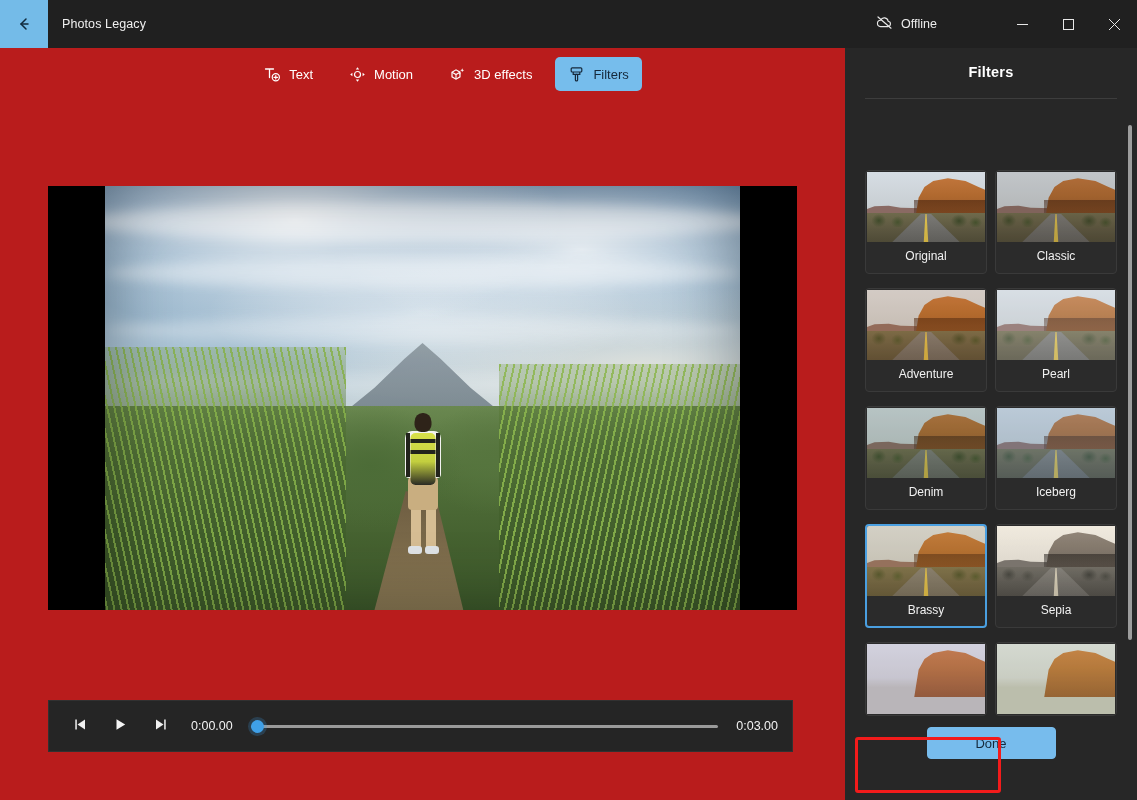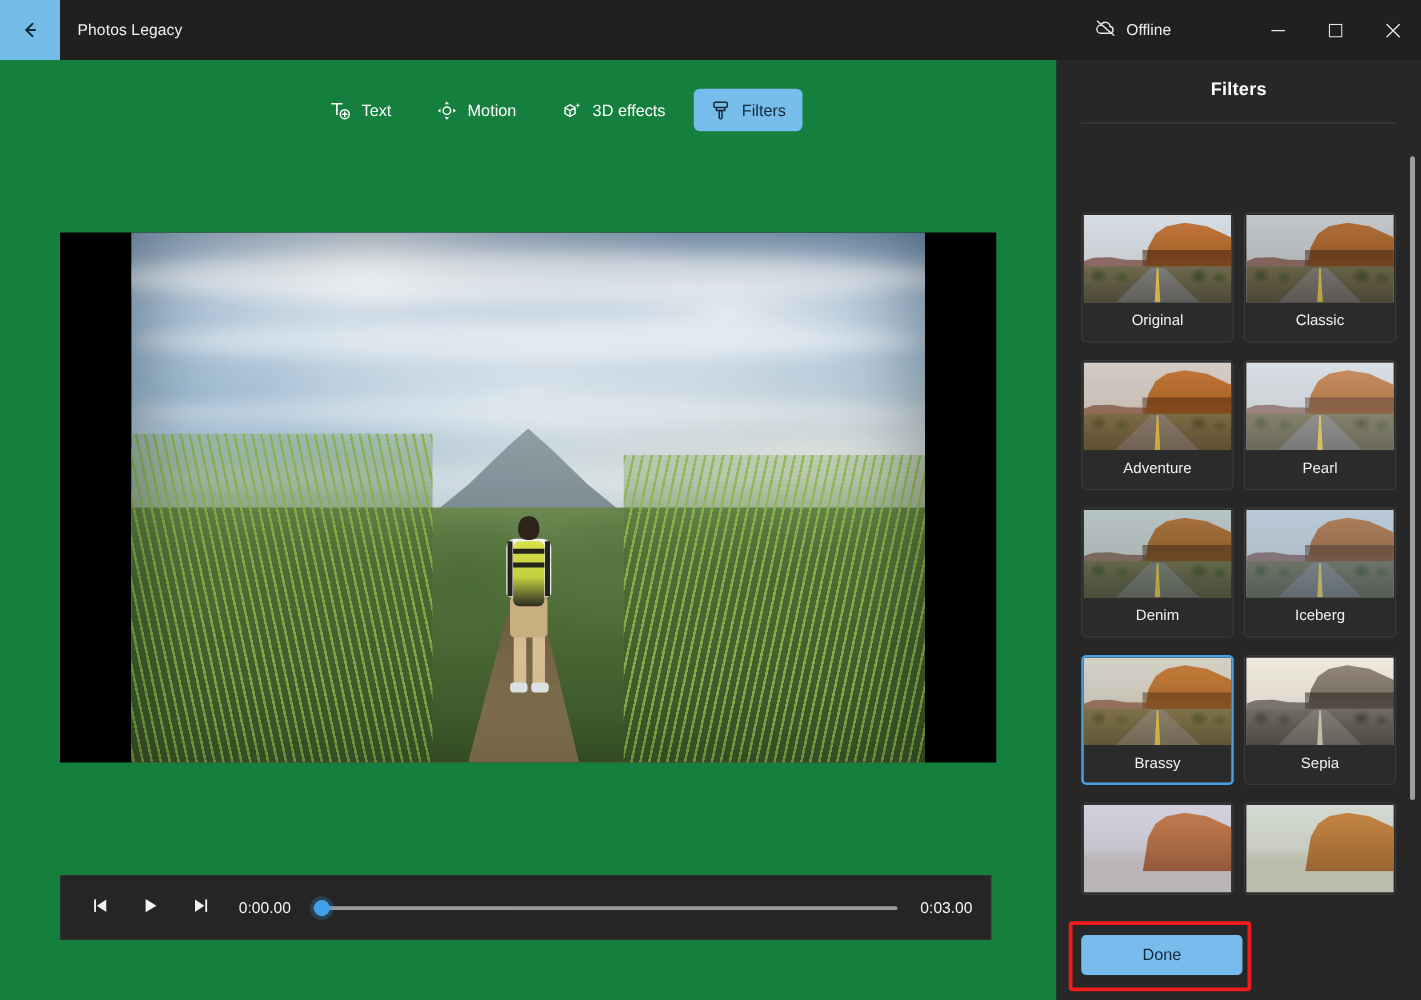--- a/index.html
+++ b/index.html
@@ -3,21 +3,21 @@
 <meta charset="utf-8">
 <style>
   * { box-sizing: border-box; margin: 0; padding: 0; }
   html, body {
     width: 1137px; height: 800px;
     background: #1f1f1f;
     font-family: "Liberation Sans", sans-serif;
     overflow: hidden;
     -webkit-font-smoothing: antialiased;
   }
-  .app { position: relative; width: 1137px; height: 800px; background: #15803d; }
+  .app { position: relative; width: 1137px; height: 800px; background: #b91c1c; }
 
   
   .titlebar {
     position: absolute; top: 0; left: 0; width: 1137px; height: 48px;
     background: #202020; display: flex; align-items: center;
   }
   .back-btn {
     width: 48px; height: 48px; background: #74bbe8;
     display: flex; align-items: center; justify-content: center;
     cursor: pointer; flex: none;
@@ -36,21 +36,21 @@
     position: absolute; right: 0; top: 0; height: 48px; display: flex;
   }
   .win-btn {
     width: 46px; height: 48px; display: flex; align-items: center;
     justify-content: center; cursor: default;
   }
   .win-btn svg { display: block; }
 
   
   .toolbar {
-    position: absolute; top: 70px; left: 0; width: 845px; height: 36px;
+    position: absolute; top: 56px; left: 0; width: 845px; height: 36px;
     display: flex; align-items: center; justify-content: center; gap: 10px; padding-left: 48px;
   }
   .tool {
     display: flex; align-items: center; gap: 8px;
     height: 34px; padding: 0 13px; border-radius: 5px;
     color: #ffffff; font-size: 13px; cursor: pointer; background: transparent;
     border: none; white-space: nowrap;
   }
   .tool.active { background: #76bdec; color: #16293b; }
   .tool .ticon { width: 17px; height: 17px; display: block; }
@@ -241,21 +241,21 @@
   .cv-thumbwrap { position: absolute; inset: 0; }
 
   .panel-scrollbar {
     position: absolute; right: 5px; top: 77px; width: 4px; height: 515px;
     background: #9d9d9d; border-radius: 2px; cursor: pointer;
   }
 
   
   .panel-footer {
     position: absolute; left: 0; bottom: 0; width: 292px; height: 73px;
-    display: flex; align-items: center; gap: 11px; padding: 0 20px;
+    display: flex; align-items: center; gap: 11px; padding: 0 20px; flex-direction: column;
   }
   .btn {
     height: 32px; border-radius: 4px; font-size: 13px; cursor: pointer;
     display: flex; align-items: center; justify-content: center;
     border: 1px solid #3f3f3f; background: #2f2f2f; color: #f2f2f2; flex: 1;
   }
   .btn.primary { background: #77bced; border-color: #77bced; color: #15293c; }
   .btn.primary { flex: none; width: 129px; }
   .btn.secondary { flex: none; width: 124px; }
   .annot-box {

